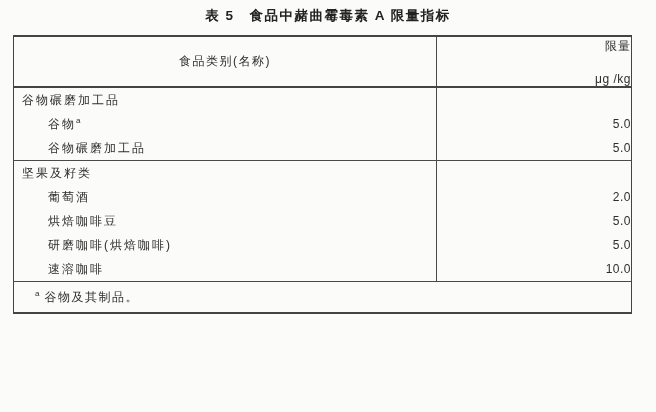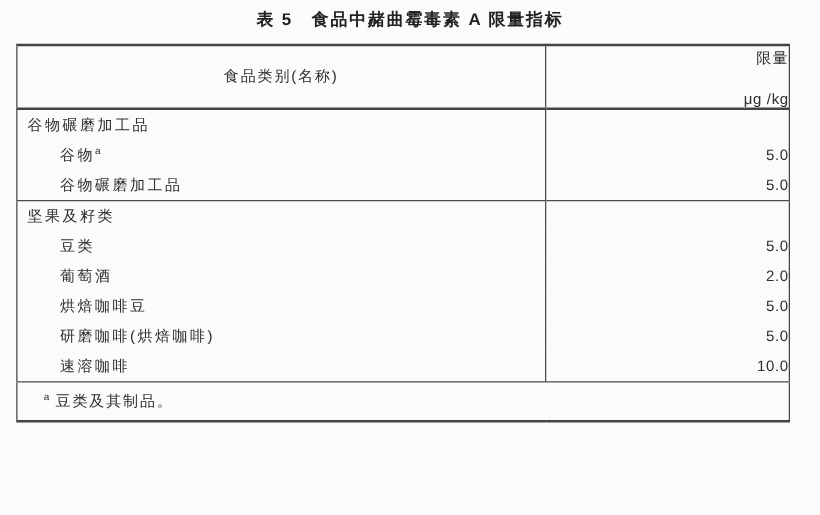--- a/index.html
+++ b/index.html
@@ -130,41 +130,37 @@
         </tr>
         <tr>
           <td class="cell-label indent"><span>谷物碾磨加工品</span></td>
           <td class="cell-value">5.0</td>
         </tr>
         <tr class="section-start">
           <td class="cell-label"><span>坚果及籽类</span></td>
           <td class="cell-value"></td>
         </tr>
         <tr>
-          <td class="cell-label indent"><span>豆类</span></td>
-          <td class="cell-value">5.0</td>
-        </tr>
-        <tr>
           <td class="cell-label indent"><span>葡萄酒</span></td>
           <td class="cell-value">2.0</td>
         </tr>
         <tr>
           <td class="cell-label indent"><span>烘焙咖啡豆</span></td>
           <td class="cell-value">5.0</td>
         </tr>
         <tr>
           <td class="cell-label indent"><span>研磨咖啡(烘焙咖啡)</span></td>
           <td class="cell-value">5.0</td>
         </tr>
         <tr>
           <td class="cell-label indent"><span>速溶咖啡</span></td>
           <td class="cell-value">10.0</td>
         </tr>
       </tbody>
     <tfoot>
       <tr class="footnote-row">
         <td colspan="2">
-          <sup>a</sup><span>豆类及其制品。</span>
+          <sup>a</sup><span>谷物及其制品。</span>
         </td>
       </tr>
     </tfoot>
   </table>
 </div>
 
 </body></html>

